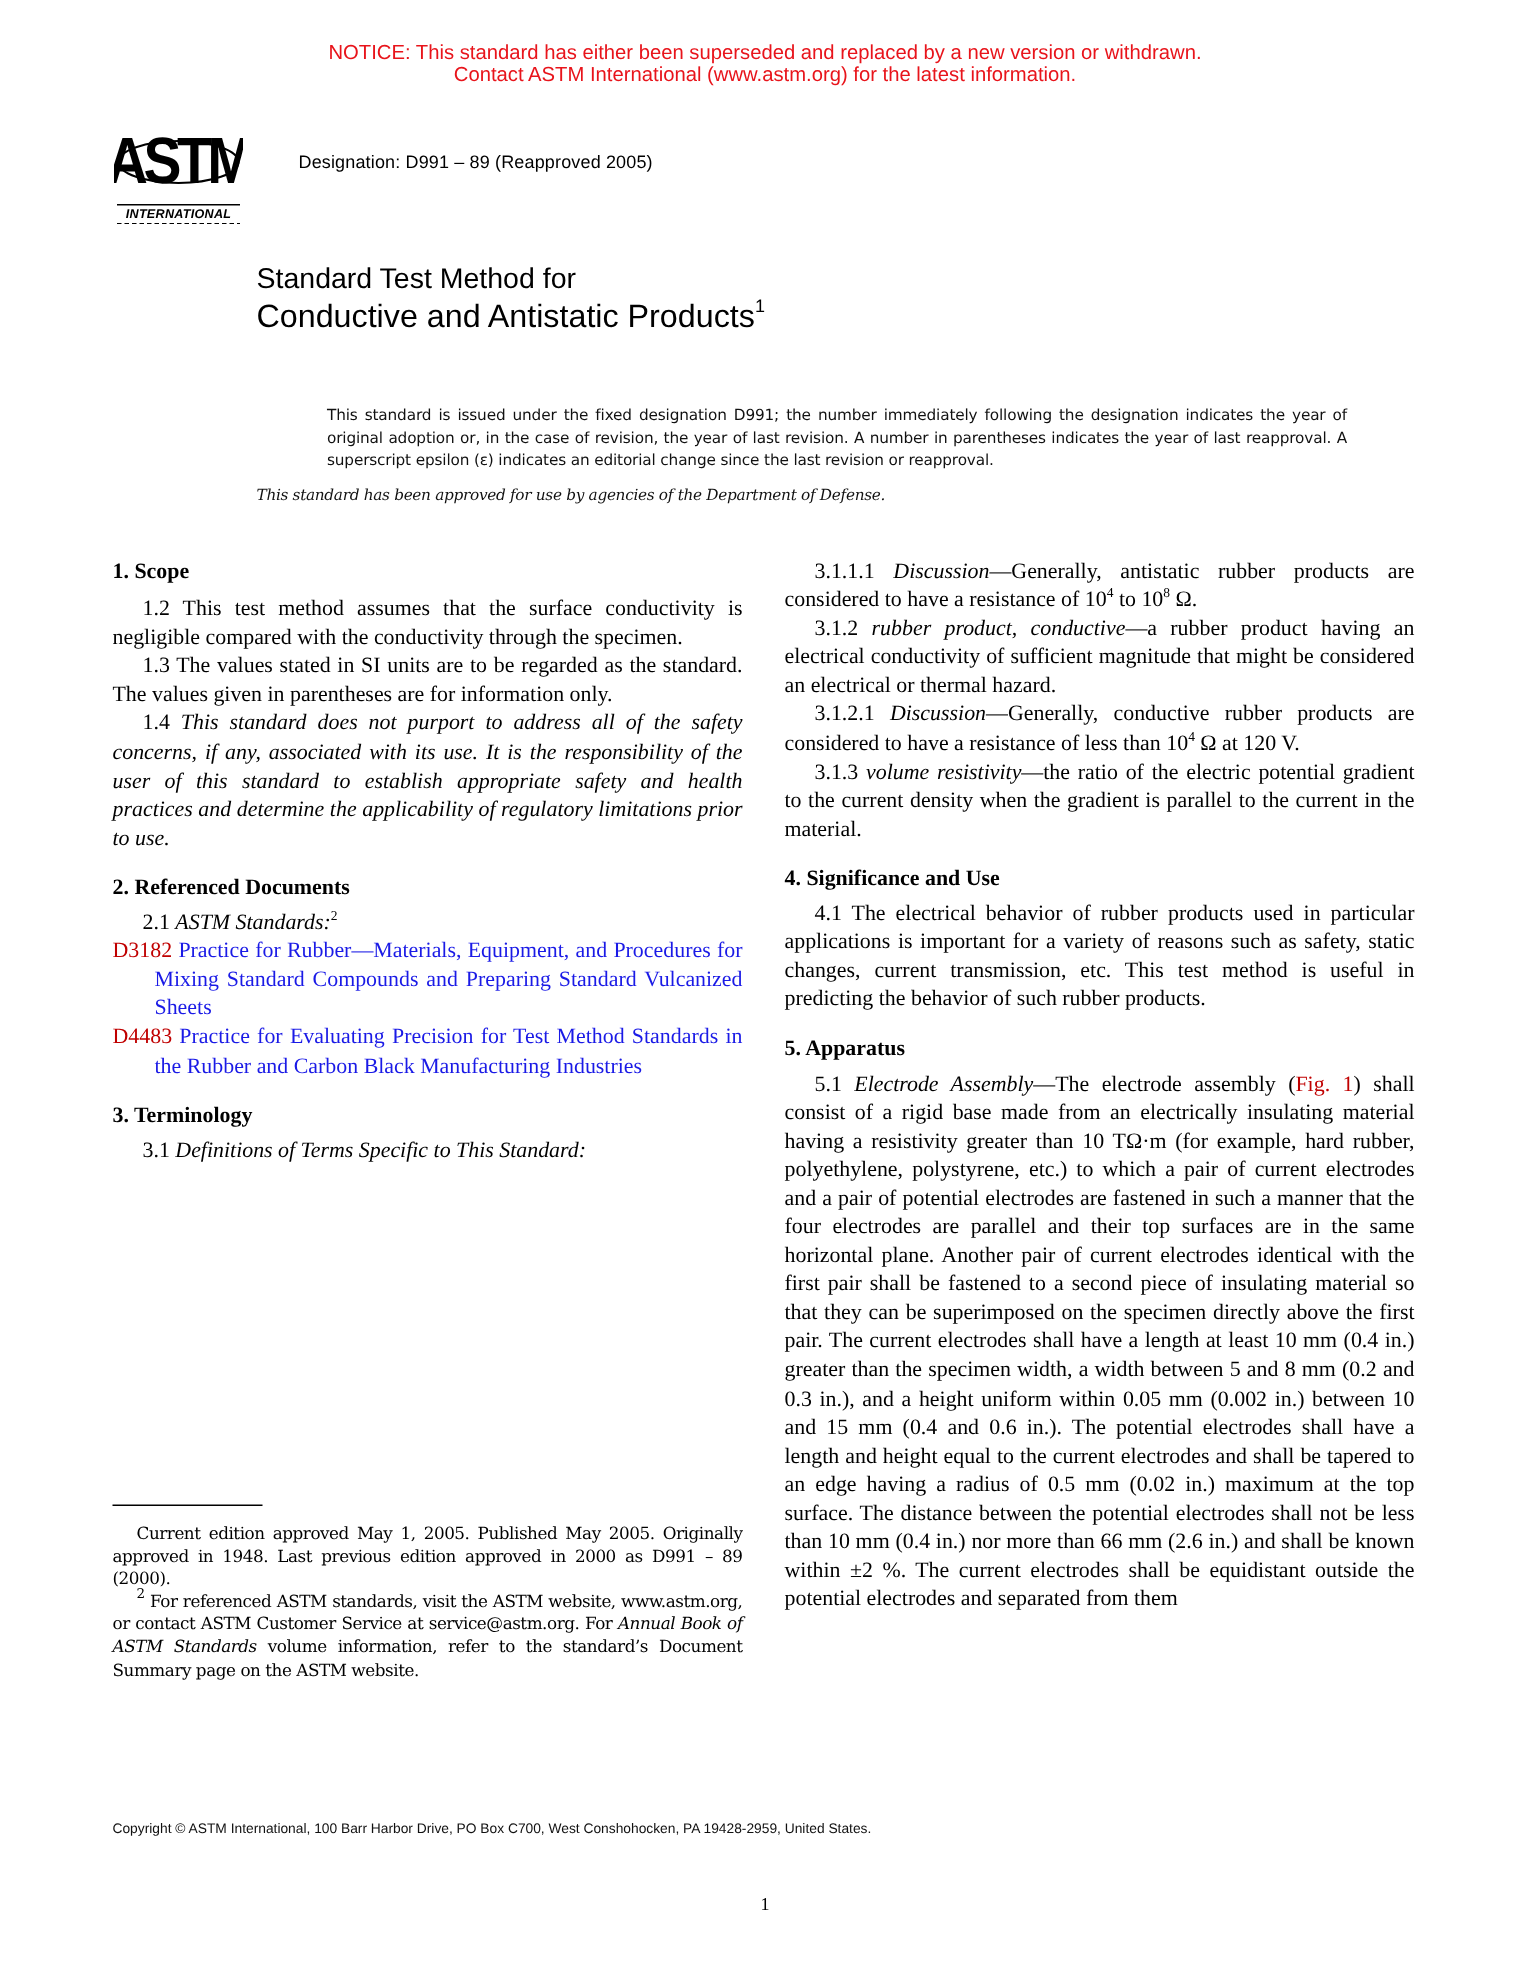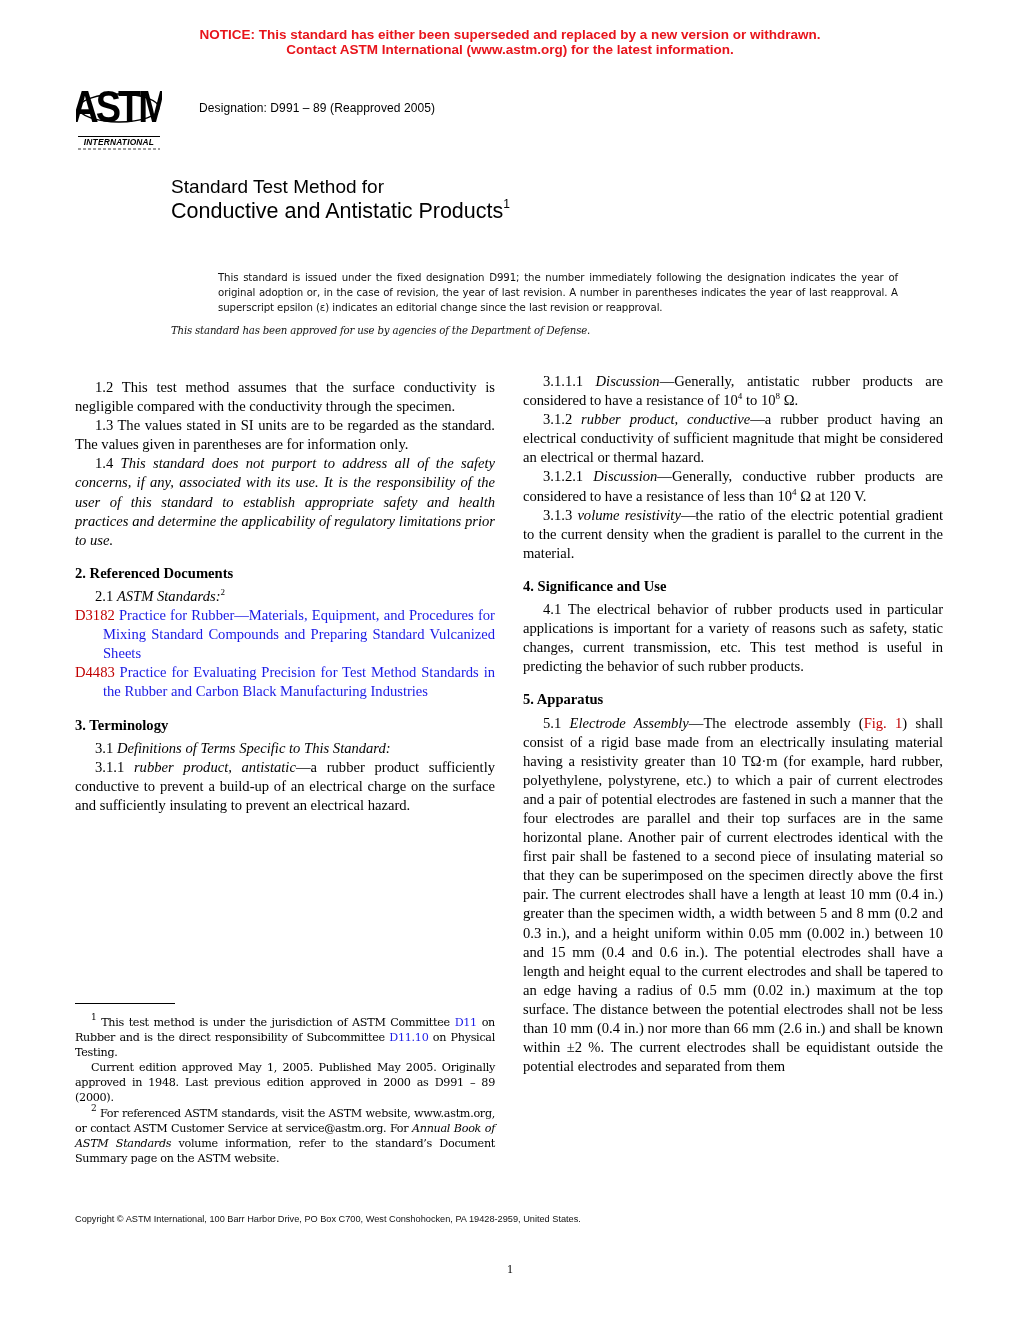--- a/index.html
+++ b/index.html
@@ -1,21 +1,21 @@
 <!DOCTYPE html>
 <html><head>
 <meta charset="utf-8">
 <style>
   html, body { margin: 0; padding: 0; background: #ffffff; }
   body { width: 1020px; height: 1320px; position: relative; overflow: hidden; color: #000; }
   .sans { font-family: "Liberation Sans", "DejaVu Sans", sans-serif; }
   .serif { font-family: "Liberation Serif", "DejaVu Serif", serif; }
 
   #notice { position: absolute; top: 27px; left: 0; width: 1020px; text-align: center;
-            color: #e8141b; font-weight: bold; font-size: 13.5px; line-height: 15px; }
+            color: #e8141b; font-weight: normal; font-size: 13.5px; line-height: 15px; }
 
   #logo { position: absolute; left: 76px; top: 74px; width: 86px; height: 78px; }
   #designation { position: absolute; left: 175px; top: 101px; font-size: 12px; letter-spacing: 0.1px; margin-left: 24px; }
 
   #title { position: absolute; left: 171px; top: 176px; width: 800px; font-weight: normal; }
   #title .l1 { font-size: 19px; line-height: 22px; }
   #title .l2 { font-size: 21.5px; line-height: 26px; }
   #title sup { font-size: 12px; vertical-align: 10px; line-height: 0; }
 
   #issued { position: absolute; left: 171px; top: 270px; width: 680px; font-size: 10.2px; line-height: 15px;
@@ -66,40 +66,39 @@
 
 <div id="title" class="sans">
   <div class="l1">Standard Test Method for</div>
   <div class="l2"><span>Conductive and Antistatic Products</span><sup>1</sup></div>
 </div>
 
 <div id="issued">This standard is issued under the fixed designation D991; the number immediately following the designation indicates the year of original adoption or, in the case of revision, the year of last revision. A number in parentheses indicates the year of last reapproval. A superscript epsilon (ε) indicates an editorial change since the last revision or reapproval.</div>
 <div id="approved">This standard has been approved for use by agencies of the Department of Defense.</div>
 
 <div id="col-left" class="col serif">
+  <h2>1.  Scope</h2>
   <div style="height:6px"></div>
   <p>1.2 This test method assumes that the surface conductivity is negligible compared with the conductivity through the specimen.</p>
   <p>1.3 The values stated in SI units are to be regarded as the standard. The values given in parentheses are for information only.</p>
   <p><span>1.4 </span><i>This standard does not purport to address all of the safety concerns, if any, associated with its use. It is the responsibility of the user of this standard to establish appropriate safety and health practices and determine the applicability of regulatory limitations prior to use.</i></p>
   <div class="gap"></div>
   <h2>2.  Referenced Documents</h2>
   <div style="height:4px"></div>
   <p><span>2.1 </span><i>ASTM Standards:</i><sup class="s">2</sup></p>
   <p class="ref"><span class="code">D3182</span> <span class="rtitle">Practice for Rubber—Materials, Equipment, and Procedures for Mixing Standard Compounds and Preparing Standard Vulcanized Sheets</span></p>
   <p class="ref"><span class="code">D4483</span> <span class="rtitle">Practice for Evaluating Precision for Test Method Standards in the Rubber and Carbon Black Manufacturing Industries</span></p>
   <div class="gap"></div>
   <h2>3.  Terminology</h2>
   <div style="height:4px"></div>
   <p><span>3.1 </span><i>Definitions of Terms Specific to This Standard:</i></p>
-  <p><span>3.1.1 </span><i>rubber product, antistatic</i><span>—a rubber product sufficiently conductive to prevent a build-up of an electrical charge on the surface and sufficiently insulating to prevent an electrical hazard.</span></p>
 </div>
 
 <div id="fn-rule"></div>
 <div id="footnotes">
-  <p><sup class="s">1</sup><span> This test method is under the jurisdiction of ASTM Committee </span><span class="link-blue">D11</span><span> on Rubber and is the direct responsibility of Subcommittee </span><span class="link-blue">D11.10</span><span> on Physical Testing.</span></p>
   <p>Current edition approved May 1, 2005. Published May 2005. Originally approved in 1948. Last previous edition approved in 2000 as D991 – 89 (2000).</p>
   <p><sup class="s">2</sup><span> For referenced ASTM standards, visit the ASTM website, www.astm.org, or contact ASTM Customer Service at service@astm.org. For </span><i>Annual Book of ASTM Standards</i><span> volume information, refer to the standard’s Document Summary page on the ASTM website.</span></p>
 </div>
 
 <div id="col-right" class="col serif">
   <p><span>3.1.1.1 </span><i>Discussion</i><span>—Generally, antistatic rubber products are considered to have a resistance of 10</span><sup class="s">4</sup><span> to 10</span><sup class="s">8</sup><span> Ω.</span></p>
   <p><span>3.1.2 </span><i>rubber product, conductive</i><span>—a rubber product having an electrical conductivity of sufficient magnitude that might be considered an electrical or thermal hazard.</span></p>
   <p><span>3.1.2.1 </span><i>Discussion</i><span>—Generally, conductive rubber products are considered to have a resistance of less than 10</span><sup class="s">4</sup><span> Ω at 120 V.</span></p>
   <p><span>3.1.3 </span><i>volume resistivity</i><span>—the ratio of the electric potential gradient to the current density when the gradient is parallel to the current in the material.</span></p>
   <div class="gap"></div>

